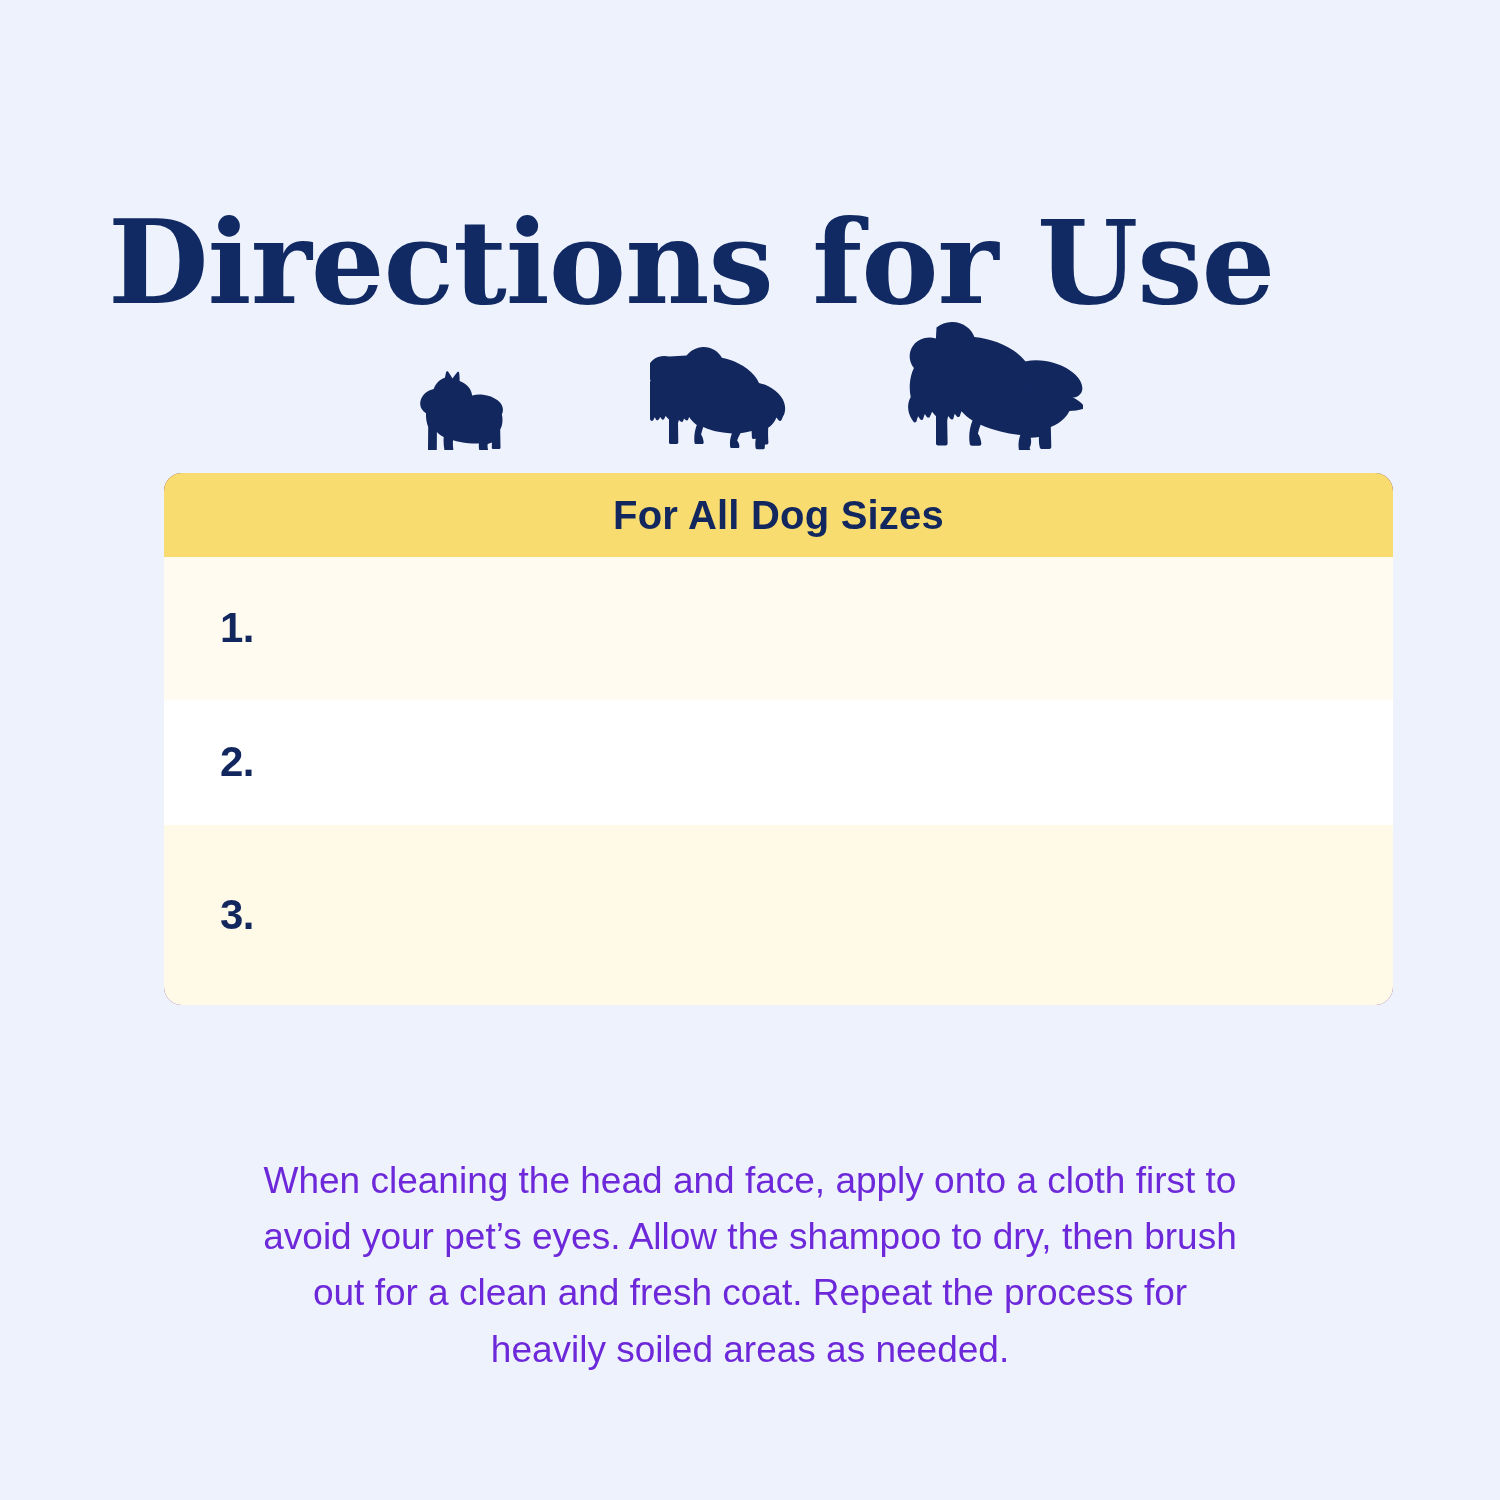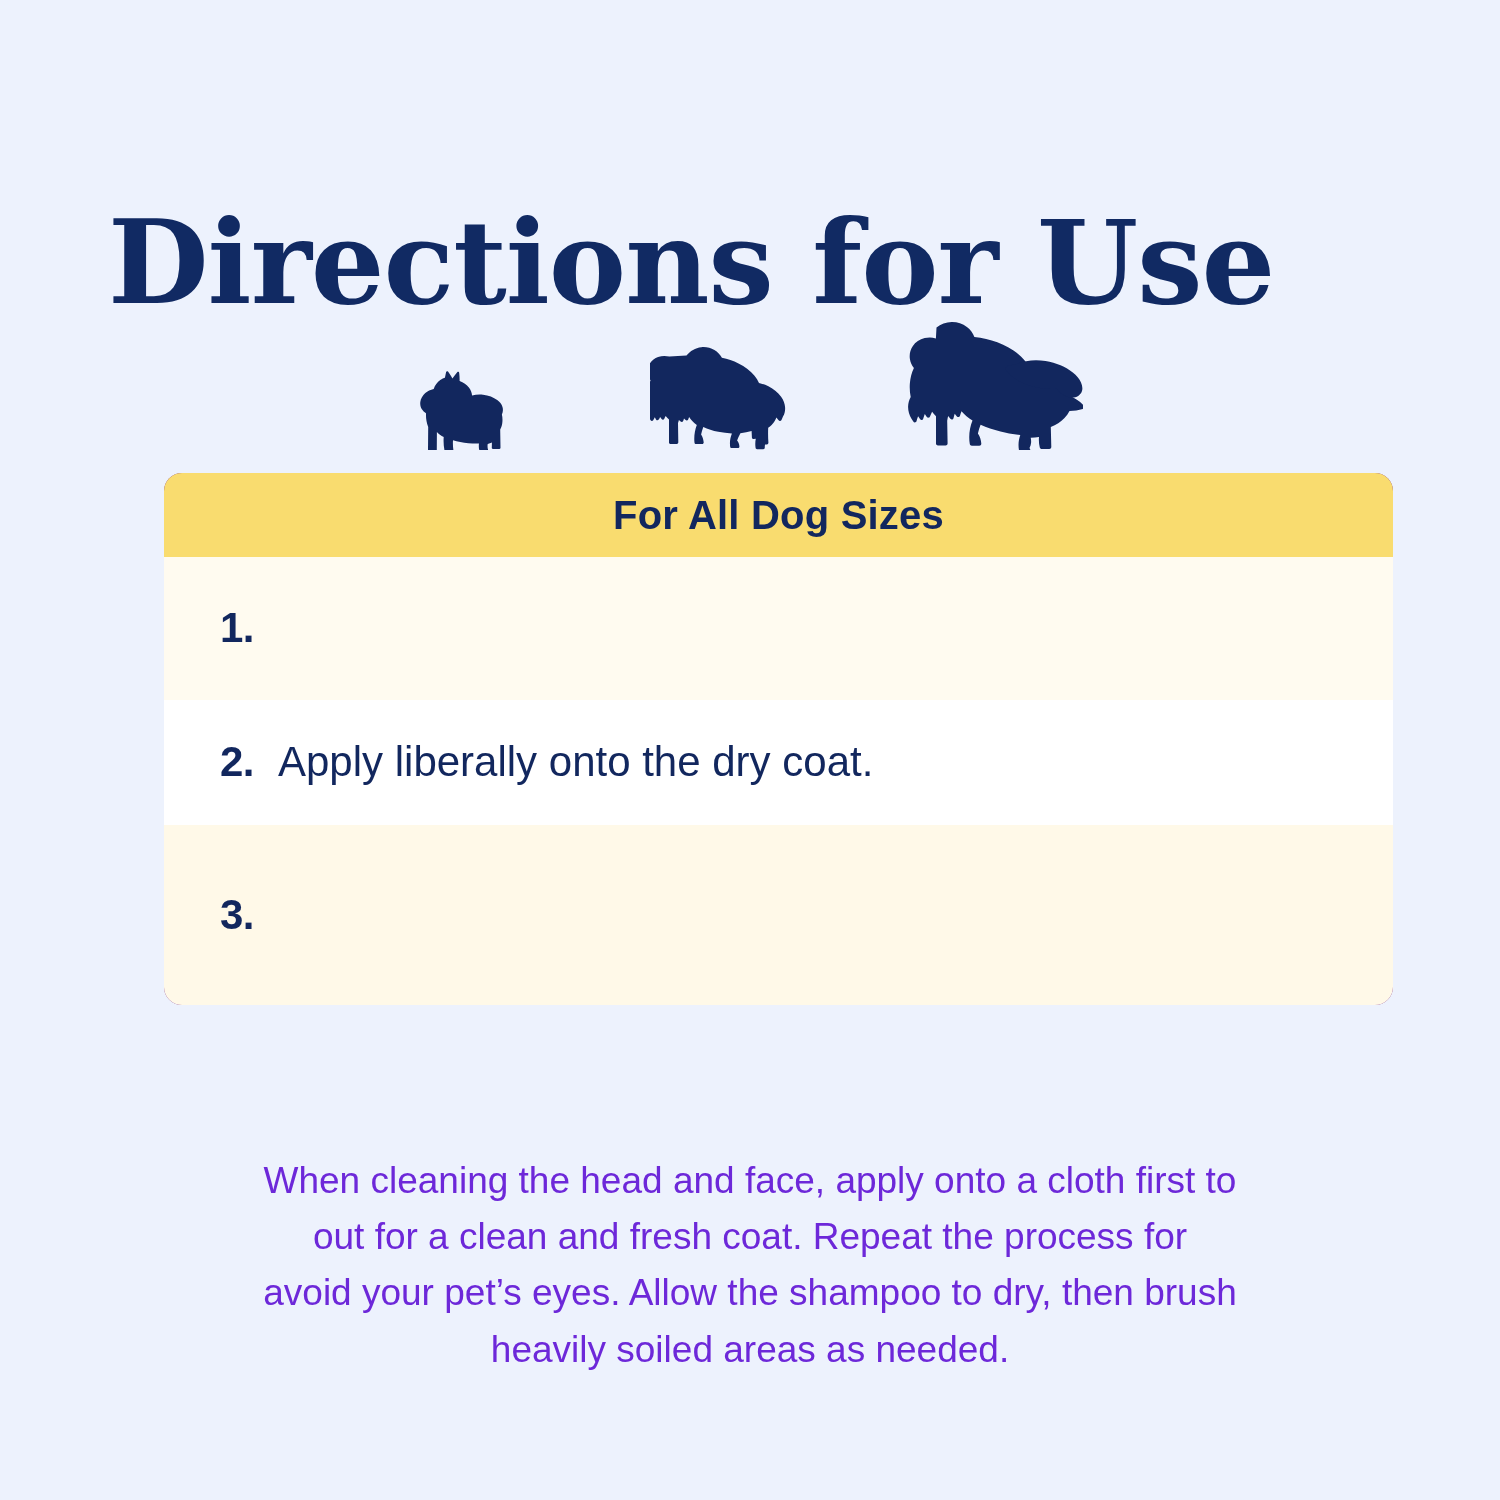--- a/index.html
+++ b/index.html
@@ -155,30 +155,29 @@
     </div>
 
     <ol class="steps">
 
       <li class="step step-1">
         <span class="step-num">1.</span>
       </li>
 
       <li class="step step-2">
         <span class="step-num">2.</span>
-        <span class="step-text">Apply liberally onto the dry coat.</span>
       </li>
 
       <li class="step step-3">
         <span class="step-num">3.</span>
       </li>
 
     </ol>
   </div>
 
   <p class="footer-note">
     <span class="line">When cleaning the head and face, apply onto a cloth first to</span>
+    <span class="line">avoid your pet’s eyes. Allow the shampoo to dry, then brush</span>
     <span class="line">out for a clean and fresh coat. Repeat the process for</span>
-    <span class="line">avoid your pet’s eyes. Allow the shampoo to dry, then brush</span>
     <span class="line">heavily soiled areas as needed.</span>
   </p>
 
 </div>
 
 </body></html>

